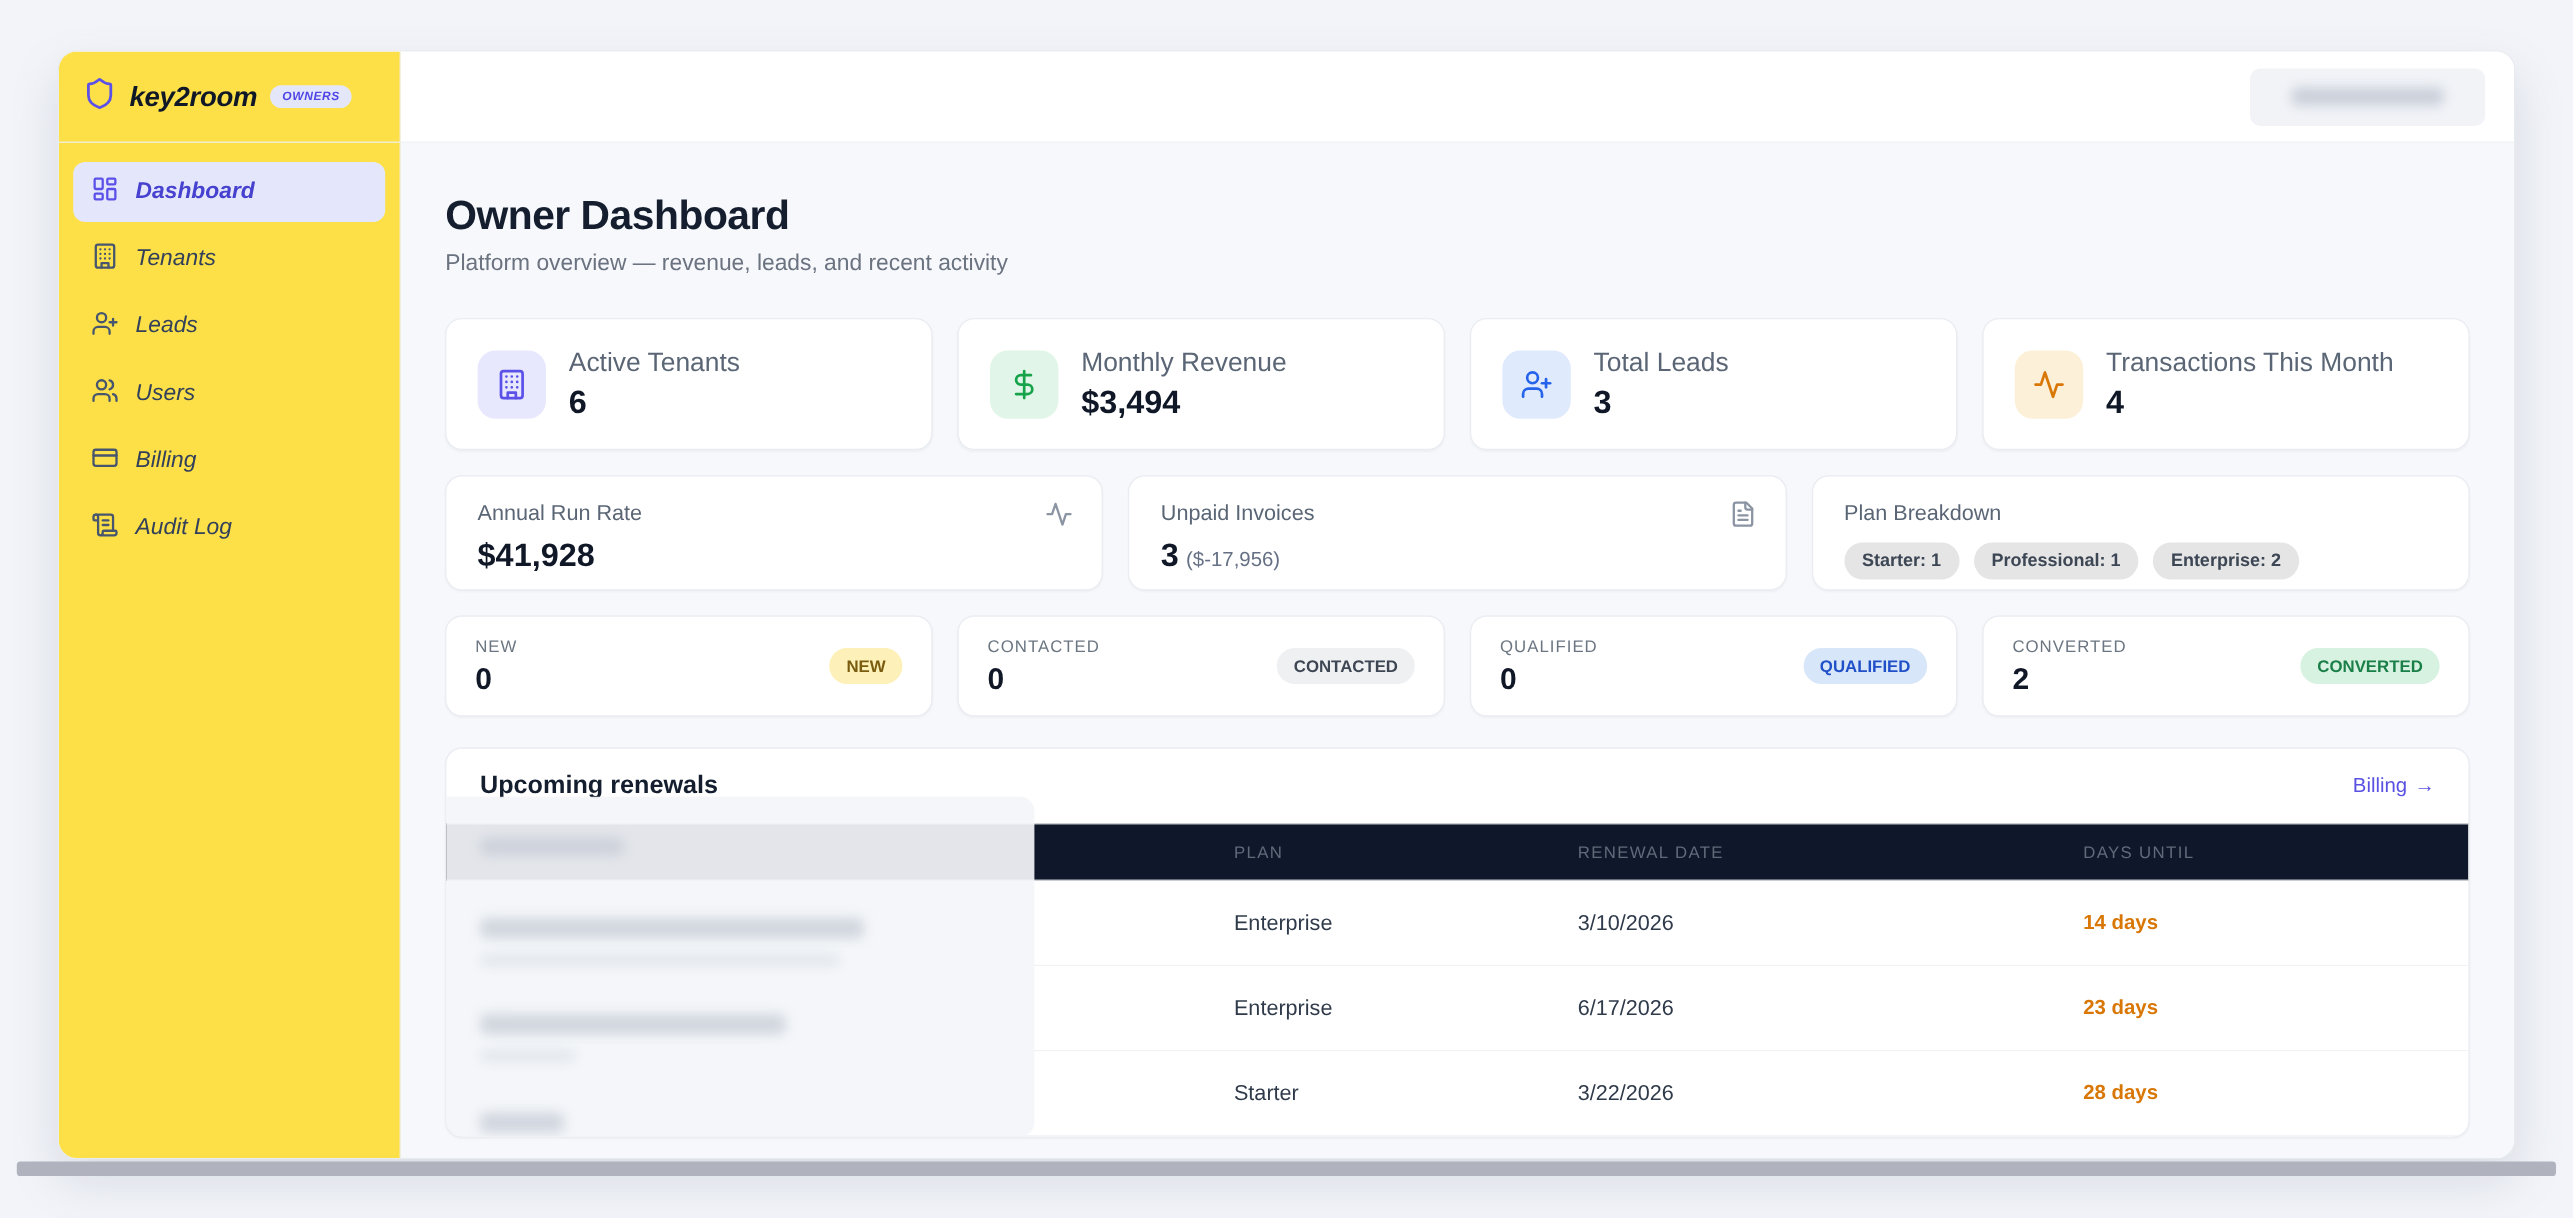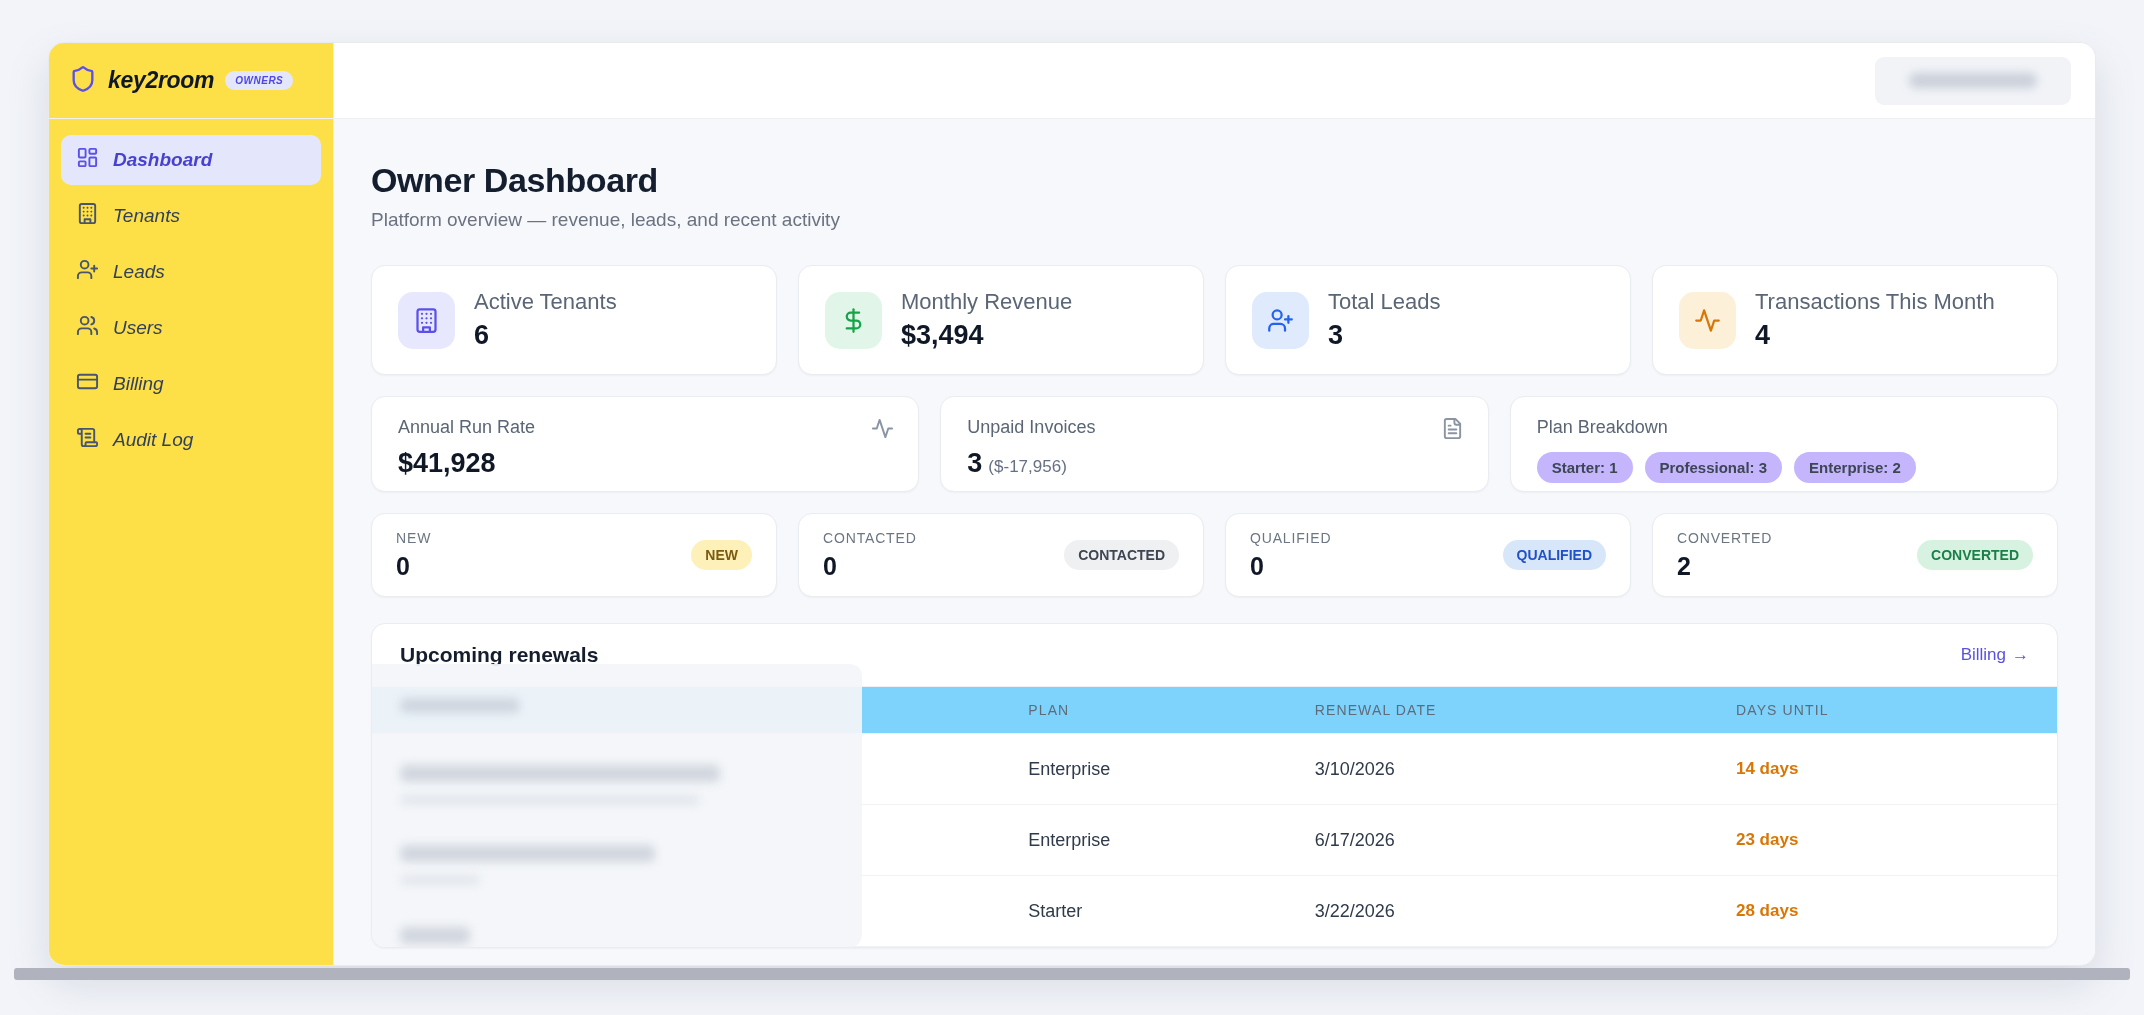--- a/index.html
+++ b/index.html
@@ -60,37 +60,37 @@
   .stat-value { margin-top:5px; font-size:27px; font-weight:800; color:#101828; }
   
   .metrics-grid { margin-top:21px; display:grid; grid-template-columns:repeat(3,1fr); gap:21px; }
   .metric-card { height:96px; padding:20px 26px; position:relative; }
   .metric-label { font-size:18px; color:#5a6675; }
   .metric-value { margin-top:10px; font-size:27px; font-weight:800; color:#101828; }
   .metric-sub { font-size:17px; font-weight:400; color:#667085; margin-left:6px; }
   .metric-corner-icon { position:absolute; top:20px; right:24px; color:#8a94a3; }
   .metric-corner-icon svg { width:23px; height:23px; }
   .pill-row { margin-top:14px; display:flex; gap:12px; }
-  .plan-pill { background:#c4b5fd; color:#3c4654; font-size:15px; font-weight:700; padding:7px 15px; border-radius:999px; }
+  .plan-pill { background:#e5e5e5; color:#3c4654; font-size:15px; font-weight:700; padding:7px 15px; border-radius:999px; }
   
   .stages-grid { margin-top:21px; display:grid; grid-template-columns:repeat(4,1fr); gap:21px; }
   .stage-card { height:84px; padding:15px 24px; display:flex; align-items:center; justify-content:space-between; }
   .stage-label { font-size:14px; letter-spacing:.06em; color:#6b7682; }
   .stage-value { margin-top:6px; font-size:25px; font-weight:800; color:#101828; }
   .stage-badge { font-size:14px; font-weight:700; padding:7px 14px; border-radius:999px; }
   .bg-new { background:#fdf0b8; color:#7a5c10; }
   .bg-contacted { background:#eef0f2; color:#3e4653; }
   .bg-qualified { background:#d8e6fa; color:#2050c8; }
   .bg-converted { background:#d7f2e0; color:#1a7f48; }
   
   .renewals-card { margin-top:26px; position:relative; overflow:hidden; }
   .renewals-header { display:flex; align-items:center; justify-content:space-between; padding:19px 28px; }
   .renewals-title { font-size:21px; font-weight:700; color:#141e2e; }
   .billing-link { font-size:17px; color:#5a51e3; display:flex; align-items:center; gap:6px; text-decoration:none; cursor:pointer; }
-  .t-header { display:grid; grid-template-columns:38% 17% 25% 20%; background:#7dd3fc; border-top:1px solid #eef0f3; border-bottom:1px solid #eef0f3; }
+  .t-header { display:grid; grid-template-columns:38% 17% 25% 20%; background:#0f172a; border-top:1px solid #eef0f3; border-bottom:1px solid #eef0f3; }
   .t-header > div { font-size:14px; letter-spacing:.08em; color:#606b7a; padding:15px 16px; }
   .t-row { display:grid; grid-template-columns:38% 17% 25% 20%; align-items:center; height:71px; border-bottom:1px solid #f0f2f5; }
   .t-row:last-child { border-bottom:none; background:#f8f9fb; }
   .t-row > div { font-size:18px; color:#2f3a4a; padding:0 16px; }
   .days-cell { color:#d97706 !important; font-weight:700; font-size:17px !important; }
   
   .redact-overlay {
     position:absolute; left:0; top:40px; bottom:0; width:490px;
     background:rgba(243,245,249,.93); border-radius:0 12px 12px 0; padding:30px 0 0 28px;
   }
@@ -244,21 +244,21 @@
           <div class="metric-corner-icon"><svg viewBox="0 0 24 24" fill="none" stroke="currentColor" stroke-width="2" stroke-linecap="round" stroke-linejoin="round">
                 <path d="M15 2H6a2 2 0 0 0-2 2v16a2 2 0 0 0 2 2h12a2 2 0 0 0 2-2V7Z"></path>
                 <path d="M14 2v4a2 2 0 0 0 2 2h4"></path>
                 <path d="M10 9H8M16 13H8M16 17H8"></path>
               </svg></div>
         </div>
         <div class="card metric-card">
           <div class="metric-label">Plan Breakdown</div>
           <div class="pill-row">
             <span class="plan-pill">Starter: 1</span>
-            <span class="plan-pill">Professional: 3</span>
+            <span class="plan-pill">Professional: 1</span>
             <span class="plan-pill">Enterprise: 2</span>
           </div>
         </div>
       </div>
 
       <div class="stages-grid">
         <div class="card stage-card">
           <div>
             <div class="stage-label">NEW</div>
             <div class="stage-value">0</div>

